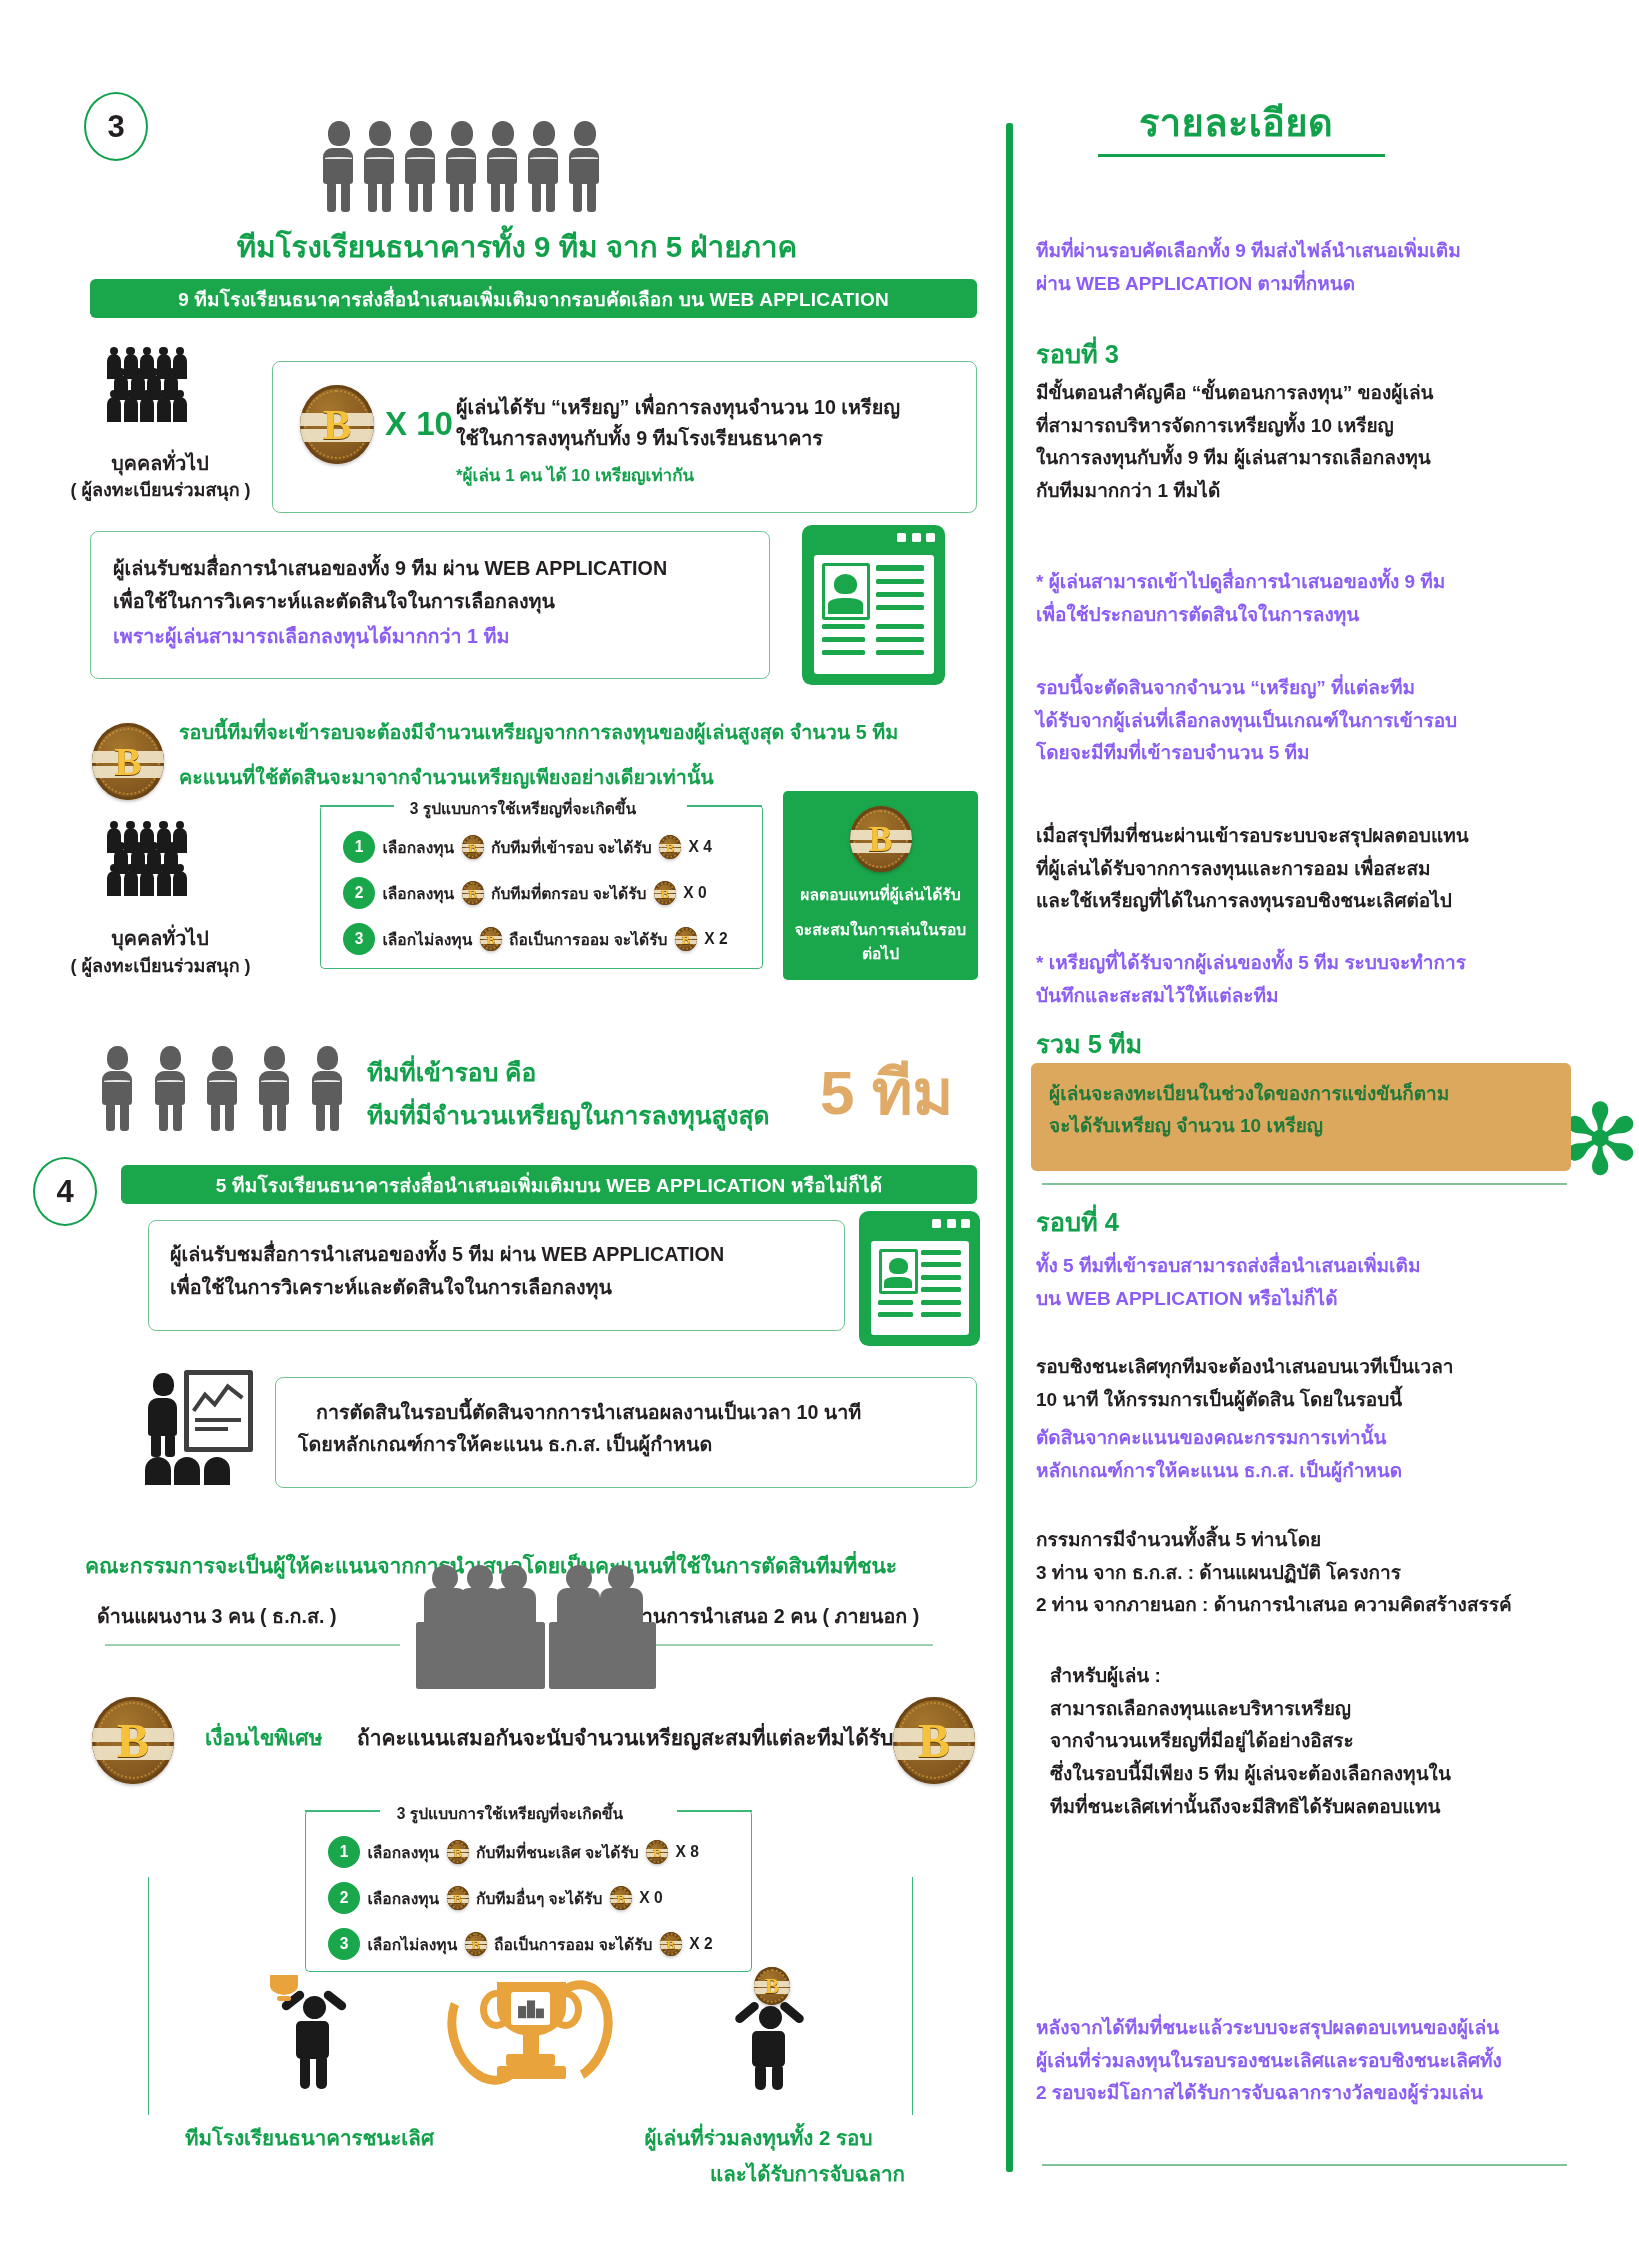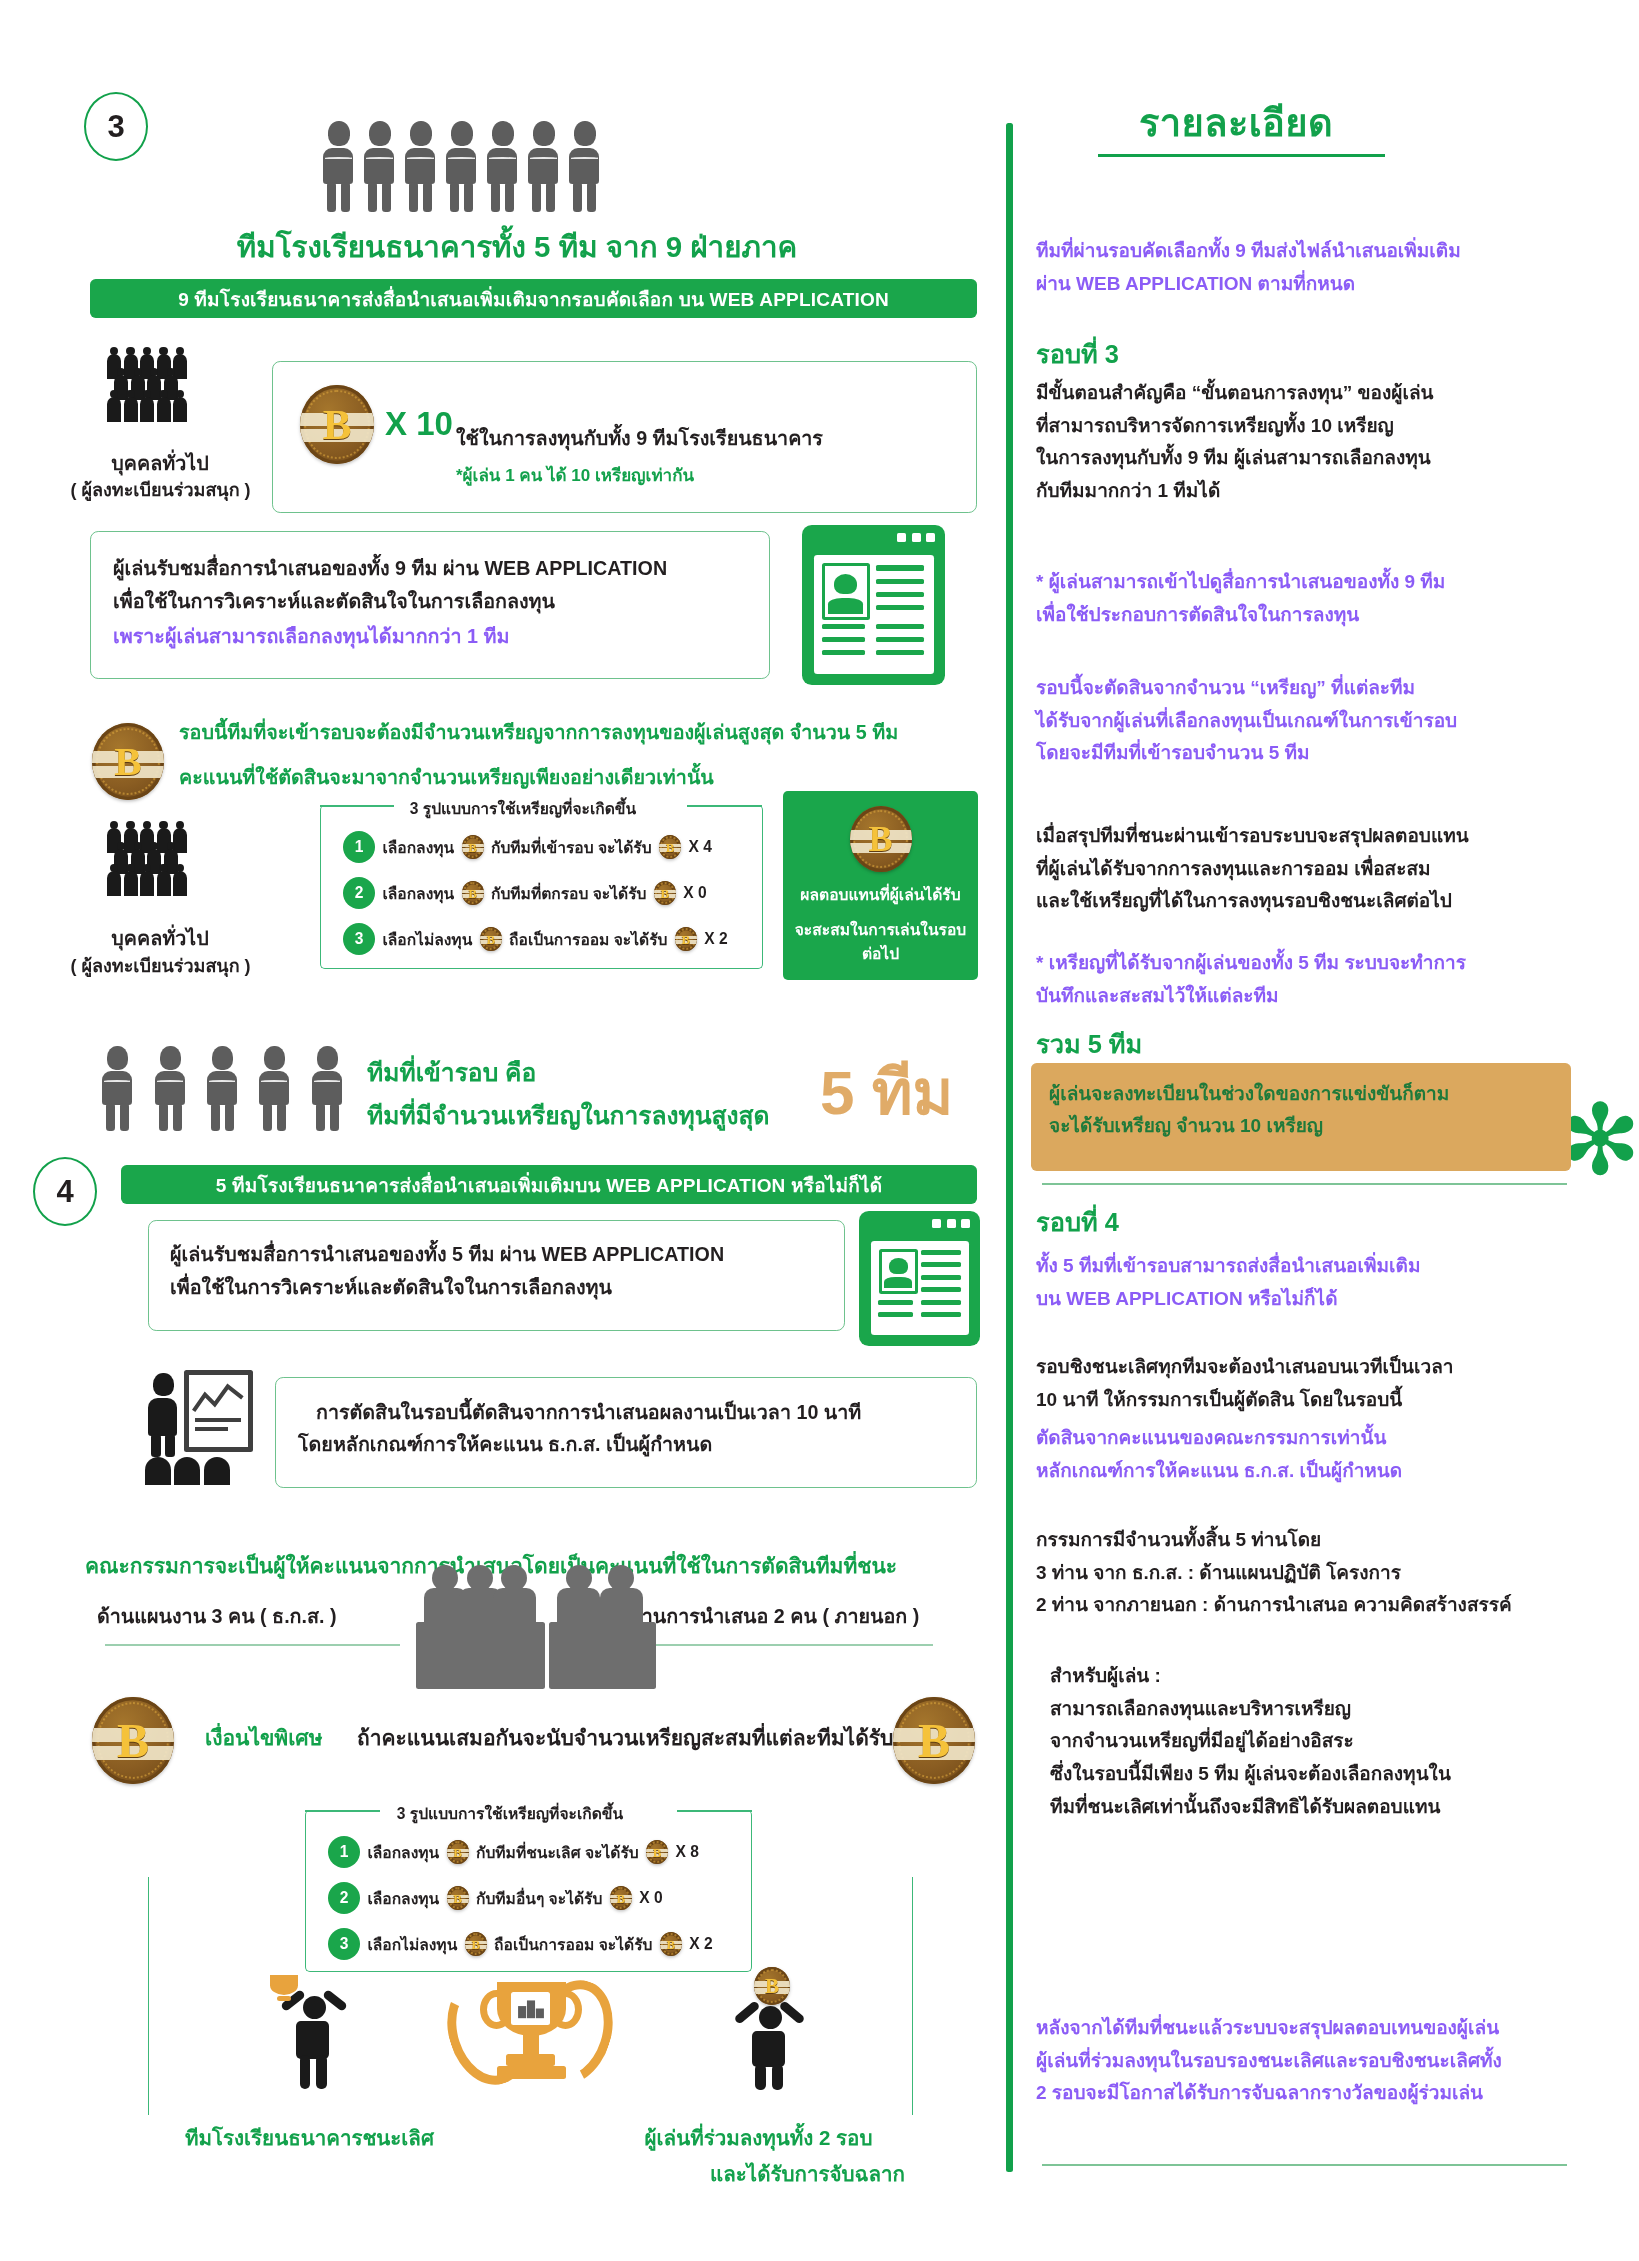--- a/index.html
+++ b/index.html
@@ -191,21 +191,21 @@
       <div class="person" style="left:562px;top:121px;width:44px;height:90px;">
         <div class="p-head" style="left:11.5px;top:0;width:22px;height:25.4px;"></div>
         <div class="p-body" style="left:7.4px;top:27px;width:30px;height:36px;border-radius:9px 9px 3.3px 3.3px;"></div>
         <div class="p-arms" style="left:9px;top:36px;width:27px;"></div>
         <div class="p-leg" style="left:10.7px;top:61px;width:9.8px;height:29.5px;"></div>
         <div class="p-leg" style="left:24.6px;top:61px;width:9.8px;height:29.5px;"></div>
       </div>
     </div>
 
     <div style="position:absolute;left:148px;top:223px;width:738px;text-align:center;
-                font-size:29.5px;font-weight:bold;color:#12a14b;">ทีมโรงเรียนธนาคารทั้ง 5 ทีม จาก 9 ฝ่ายภาค</div>
+                font-size:29.5px;font-weight:bold;color:#12a14b;">ทีมโรงเรียนธนาคารทั้ง 9 ทีม จาก 5 ฝ่ายภาค</div>
 
     <div class="green-banner" style="left:90px;top:279px;width:887px;height:39px;font-size:19px;">9 ทีมโรงเรียนธนาคารส่งสื่อนำเสนอเพิ่มเติมจากรอบคัดเลือก บน WEB APPLICATION</div>
 
     <div class="crowd" style="left:107px;top:354px;width:98px;height:82px;">
       <div class="c-row" style="left:0;top:0;">
           <i class="c-p"></i>
           <i class="c-p"></i>
           <i class="c-p"></i>
           <i class="c-p"></i>
           <i class="c-p"></i>
@@ -227,20 +227,21 @@
     <div style="position:absolute;left:70px;top:447px;width:180px;text-align:center;font-size:19.7px;font-weight:bold;">บุคคลทั่วไป</div>
     <div style="position:absolute;left:54px;top:475px;width:213px;text-align:center;font-size:18px;font-weight:bold;">( ผู้ลงทะเบียนร่วมสนุก )</div>
 
     <div class="wbox" style="left:272px;top:361px;width:705px;height:152px;"></div>
     <div class="coin" style="left:300px;top:385px;width:74px;height:79px;font-size:43px;">
       <span class="band t"></span>
         <span class="band b2"></span>
         <span class="b">B</span>
     </div>
     <div style="position:absolute;left:385px;top:405px;font-size:33px;font-weight:bold;color:#12a14b;">X 10</div>
+    <div class="wbox-txt" style="left:456px;top:392px;width:508px;">ผู้เล่นได้รับ “เหรียญ” เพื่อการลงทุนจำนวน 10 เหรียญ</div>
     <div class="wbox-txt" style="left:456px;top:423px;width:508px;">ใช้ในการลงทุนกับทั้ง 9 ทีมโรงเรียนธนาคาร</div>
     <div style="position:absolute;left:456px;top:461px;font-size:17px;font-weight:bold;color:#12a14b;">*ผู้เล่น 1 คน ได้ 10 เหรียญเท่ากัน</div>
 
     <div class="wbox" style="left:90px;top:531px;width:680px;height:148px;"></div>
     <div class="wbox-txt" style="left:113px;top:553px;width:647px;">ผู้เล่นรับชมสื่อการนำเสนอของทั้ง 9 ทีม ผ่าน WEB APPLICATION</div>
     <div class="wbox-txt" style="left:113px;top:586px;width:647px;">เพื่อใช้ในการวิเคราะห์และตัดสินใจในการเลือกลงทุน</div>
     <div class="wbox-txt grn" style="left:113px;top:621px;width:647px;">เพราะผู้เล่นสามารถเลือกลงทุนได้มากกว่า 1 ทีม</div>
 
     <div class="webapp" style="left:802px;top:525px;width:143px;height:160px;">
       <span class="bar">

